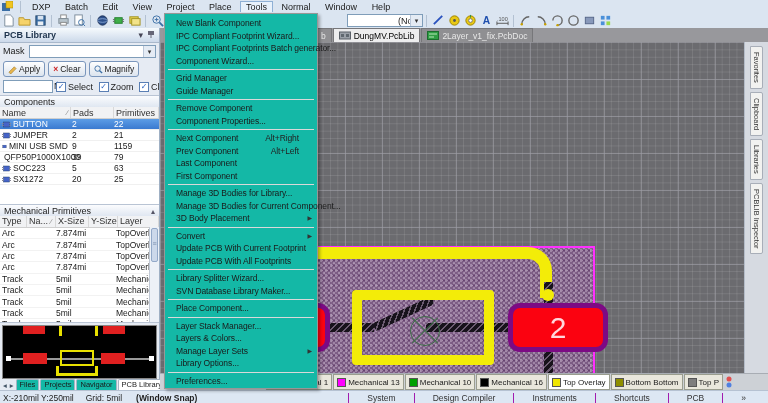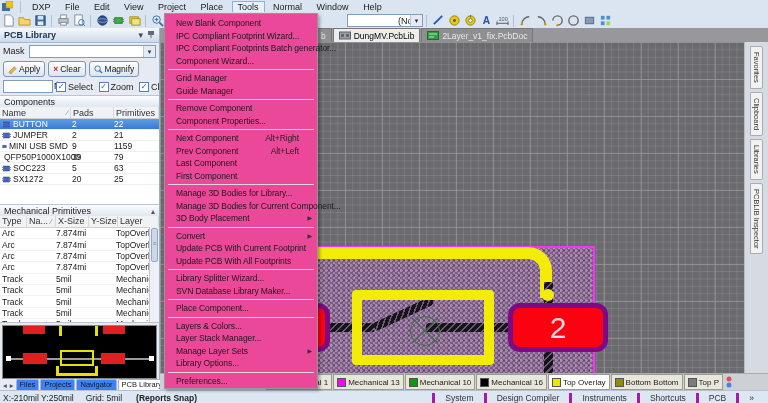--- a/index.html
+++ b/index.html
@@ -61,21 +61,21 @@
   .p-x{width:28px;flex:none;}
   .p-y{width:24px;flex:none;}
   .p-layer{flex:1;}
   .p-row{display:flex;height:10.4px;align-items:center;border-bottom:1px solid #f2f2f2;font-size:8.5px;width:149px;}
   .prim-scroll{position:absolute;right:0;top:11px;bottom:0;width:9px;background:#edf1f7;border-left:1px solid #c0c8d4;}
   .prim-scroll .thumbv{margin:1px;height:32px;background:#ccd8ea;border:1px solid #92a8c8;border-radius:2px;text-align:center;color:#7b90ad;font-size:7px;line-height:30px;}
   .thumb{top:297px;left:2px !important;right:2px !important;height:52px;background:#000;border:1px solid #888;position:absolute;overflow:hidden;}
   .thumb div{position:absolute;}
   .p-tabs{top:351px;height:11px;display:flex;align-items:flex-end;gap:1px;padding:0 2px;font-size:7.5px;}
   .p-tabs .nav{color:#456;padding:0 1px;}
-  .ptab{border:1px solid #a7b4c4;border-bottom:none;background:#3b82f6;padding:0 3px;height:10px;line-height:10px;border-radius:2px 2px 0 0;white-space:nowrap;}
+  .ptab{border:1px solid #a7b4c4;border-bottom:none;background:#14b8a6;padding:0 3px;height:10px;line-height:10px;border-radius:2px 2px 0 0;white-space:nowrap;}
   .ptab.active{background:#fff;}
 
   
   #doc-strip{left:160px;top:28px;width:608px;height:14px;background:#98989c;display:flex;align-items:flex-end;padding-left:155px;box-sizing:border-box;gap:1px;}
   .dtab{display:inline-flex;align-items:center;gap:3px;height:13px;padding:0 5px;background:#8f8f92;color:#e8e8e8;white-space:nowrap;border:1px solid #77777a;border-bottom:none;font-size:8.5px;}
   .dtab.active{background:#ededee;color:#000;}
   .tabicon{display:none;width:12px;height:9px;}
   .tabicon.show{display:inline-block;}
 
   
@@ -124,24 +124,24 @@
   .ltab.active{background:#fff;}
   .lsw{width:7px;height:7px;border:1px solid #555;display:inline-block;}
   .lbar-icons{display:flex;align-items:center;gap:1px;margin-left:2px;}
 
   
   #statusbar{left:0;top:390px;width:768px;height:13px;background:#dde7f3;border-top:1px solid #b6c2d2;display:flex;align-items:center;font-size:8.5px;color:#222;}
   #statusbar .pos{margin-left:3px;}
   #statusbar .grid{margin-left:12px;}
   #statusbar .snapm{margin-left:14px;font-weight:bold;}
   .sbtns{margin-left:auto;display:flex;height:100%;align-items:center;margin-right:4px;}
-  .sbtn{padding:0 10px;border-left:3px solid #a21caf;white-space:nowrap;color:#333;}
+  .sbtn{padding:0 18px;border-left:1px solid #a21caf;white-space:nowrap;color:#333;}
 
   
-  #tools-menu{left:164px;top:13px;width:154px;height:376px;background:#ec4899;border:1px solid #979797;box-shadow:2px 2px 3px rgba(0,0,0,.3);box-sizing:border-box;padding:3px 1px;z-index:100;display:flex;flex-direction:column;}
+  #tools-menu{left:164px;top:13px;width:154px;height:376px;background:#14b8a6;border:1px solid #979797;box-shadow:2px 2px 3px rgba(0,0,0,.3);box-sizing:border-box;padding:3px 1px;z-index:100;display:flex;flex-direction:column;}
   .mi{height:12.5px;line-height:12.5px;display:flex;align-items:center;padding:0 4px 0 10px;font-size:8.5px;letter-spacing:-0.1px;white-space:nowrap;flex:none;}
   .mi .sc{margin-left:auto;padding-right:6px;color:#222;}
   .mi .sub{width:7px;text-align:right;font-size:6px;color:#333;visibility:hidden;}
   .mi .sub.show{visibility:visible;}
   .mi.separator{height:5px;padding:0 2px;align-items:center;}
   .msep-line{display:none;}
   .mi.separator .msep-line{display:block;width:100%;height:1px;background:#d9d9d9;}
 </style>
 </head>
 <body>
@@ -151,21 +151,21 @@
   <div id="menubar" class="abs">
     <svg class="appico" viewBox="0 0 11 11">
         <rect x="0" y="2" width="8" height="8" fill="#3a6ea5"></rect>
         <rect x="4" y="0" width="7" height="7" fill="#f0c420" stroke="#a08000" stroke-width="0.5"></rect>
       </svg>
     <span class="tbsep"></span>
     <span>
       
         <span class="mb-item">DXP</span>
       
-        <span class="mb-item">File</span>
+        <span class="mb-item">Batch</span>
       
         <span class="mb-item">Edit</span>
       
         <span class="mb-item">View</span>
       
         <span class="mb-item">Project</span>
       
         <span class="mb-item">Place</span>
       
         <span class="mb-item open">Tools</span>
@@ -735,21 +735,21 @@
           <circle cx="4" cy="9" r="2.5" fill="#5080e0"></circle>
         </svg>
 
     </span>
 
   </div>
 
   <div id="statusbar" class="abs">
     <span class="pos">X:-210mil Y:250mil</span>
     <span class="grid">Grid: 5mil</span>
-    <span class="snapm">(Reports Snap)</span>
+    <span class="snapm">(Window Snap)</span>
     <span class="sbtns">
 
         <span class="sbtn">System</span>
 
         <span class="sbtn">Design Compiler</span>
 
         <span class="sbtn">Instruments</span>
 
         <span class="sbtn">Shortcuts</span>
 
@@ -1018,38 +1018,38 @@
         <span class="mi-wrap" style="display:contents;">
           
           
           
           <span class="msep-line"></span>
         </span>
       </div>
 
       <div class="mi">
         <span class="mi-wrap" style="display:contents;">
+          <span class="mlabel">Layer Stack Manager...</span>
+          <span class="sc"></span>
+          <span class="sub">▶</span>
+          
+        </span>
+      </div>
+
+      <div class="mi">
+        <span class="mi-wrap" style="display:contents;">
           <span class="mlabel">Layers &amp; Colors...</span>
           <span class="sc"></span>
           <span class="sub">▶</span>
           
         </span>
       </div>
 
       <div class="mi">
         <span class="mi-wrap" style="display:contents;">
-          <span class="mlabel">Layer Stack Manager...</span>
-          <span class="sc"></span>
-          <span class="sub">▶</span>
-          
-        </span>
-      </div>
-
-      <div class="mi">
-        <span class="mi-wrap" style="display:contents;">
           <span class="mlabel">Manage Layer Sets</span>
           <span class="sc"></span>
           <span class="sub show">▶</span>
           
         </span>
       </div>
 
       <div class="mi">
         <span class="mi-wrap" style="display:contents;">
           <span class="mlabel">Library Options...</span>

